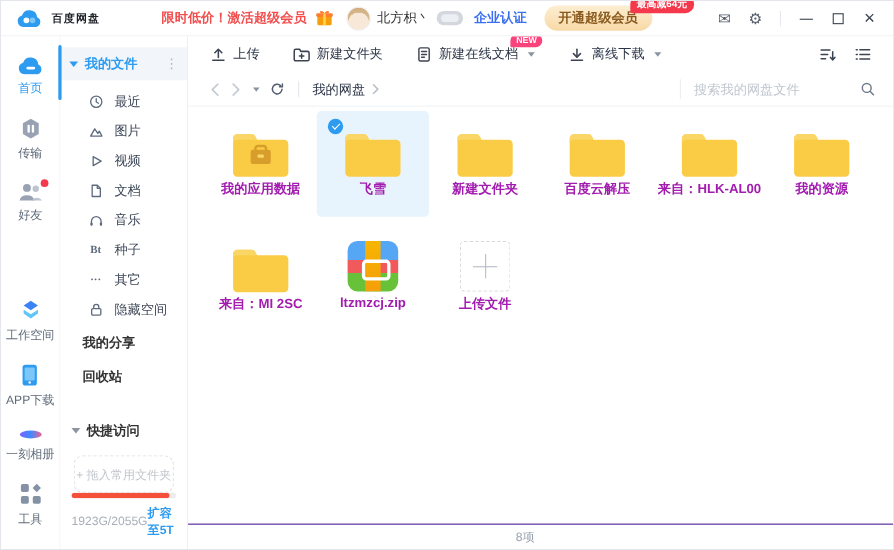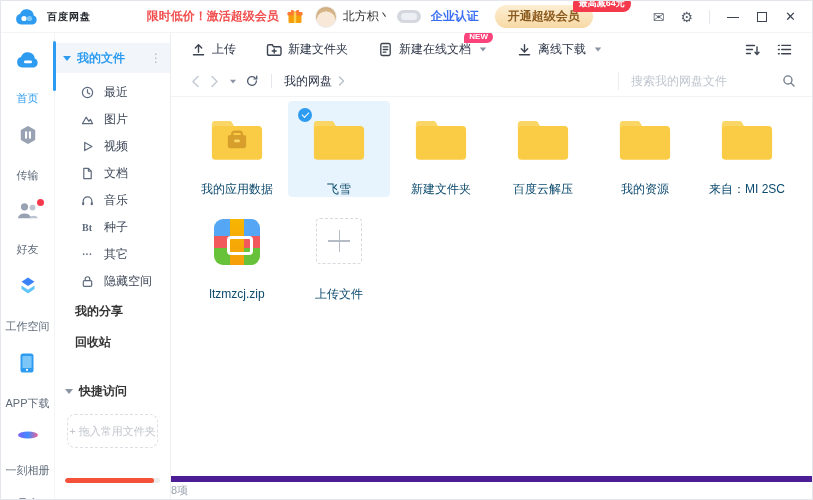--- a/index.html
+++ b/index.html
@@ -27,21 +27,21 @@
   .tb-ic { font-size:14px; color:#565e6b; margin:0 8px; cursor:pointer; line-height:1; }
   .vdiv { width:1px; height:14px; background:#e4e7eb; margin:0 8px; }
   .win-min { width:12px; height:12px; position:relative; margin:0 9px; cursor:pointer; }
   .win-min::after { content:""; position:absolute; left:0; right:0; top:6px; height:1.5px; background:#3c4452; }
   .win-max { width:10px; height:10px; border:1.5px solid #3c4452; margin:0 9px; cursor:pointer; }
   .win-close { font-size:13px; color:#3c4452; margin:0 4px 0 9px; cursor:pointer; }
 
   
   .rail { position:absolute; top:32px; left:0; bottom:0; width:54px; background:#fff; border-right:1px solid #f2f4f6;
           display:flex; flex-direction:column; align-items:center; padding:18px 0 14px; }
-  .rail-item { display:flex; flex-direction:column; align-items:center; gap:23px; margin-bottom:19px;
+  .rail-item { display:flex; flex-direction:column; align-items:center; gap:5px; margin-bottom:19px;
                color:#5f6b7a; font-size:11px; cursor:pointer; position:relative; }
   .rail-item.active { color:#2d9cf0; }
   .rail-sp { flex:1; }
   .red-dot { position:absolute; top:-3px; right:-5px; width:7px; height:7px; border-radius:50%; background:#f5394c; }
   .scroll-thumb { position:absolute; left:52px; top:40px; width:3px; height:50px; border-radius:2px; background:#2d9cf0; z-index:4; }
 
   
   .sidebar { position:absolute; top:32px; left:54px; bottom:0; width:116px; background:#fff;
              border-right:1px solid #edf0f3; display:flex; flex-direction:column; padding-top:10px; }
   .myfiles { height:30px; background:#f2f6fb; display:flex; align-items:center; padding:0 8px; margin-bottom:6px; cursor:pointer; }
@@ -77,36 +77,36 @@
   .crumb { color:#2b3447; margin:0 6px 0 4px; cursor:pointer; }
   .search { display:flex; align-items:center; width:178px; border-left:1px solid #ebedf1; padding-left:12px; height:18px; }
   .search input { border:none; outline:none; flex:1; font-size:12px; color:#333; font-family:inherit; min-width:0; }
   .search input::placeholder { color:#c0c6cf; }
 
   .grid { padding:4px 0 0 15px; display:grid; grid-template-columns:repeat(6,102px); grid-auto-rows:105px; }
   .tile { width:102px; height:96px; border-radius:4px; display:flex; flex-direction:column; align-items:center;
           padding-top:9px; position:relative; cursor:pointer; }
   .tile.selected { background:#e8f4fd; }
   .thumb { height:52px; display:flex; align-items:flex-end; justify-content:center; }
-  .tile-label { margin-top:20px; color:#0c4a6e; max-width:96px; white-space:nowrap; overflow:hidden; text-overflow:ellipsis; }
+  .tile-label { margin-top:1px; color:#a21caf; max-width:96px; white-space:nowrap; overflow:hidden; text-overflow:ellipsis;font-weight:bold; }
   .check { position:absolute; top:7px; left:10px; width:14px; height:14px; border-radius:50%; background:#2d9cf0; }
   .check::after { content:""; position:absolute; left:3.5px; top:4px; width:6px; height:3px;
                   border-left:1.5px solid #fff; border-bottom:1.5px solid #fff; transform:rotate(-45deg); }
   .zip-icon { width:46px; height:46px; border-radius:9px; position:relative; overflow:hidden; margin-bottom:2px;
               background:linear-gradient(180deg,#55a7f5 0%,#55a7f5 38%,#f2595c 38%,#f2595c 64%,#67c23a 64%,#67c23a 100%); }
   .zip-icon::before { content:""; position:absolute; top:0; bottom:0; left:16px; width:14px;
                       background:linear-gradient(180deg,#f7b500,#f59e0b); }
   .zip-icon::after { content:""; position:absolute; top:17px; left:13px; width:20px; height:13px;
                      border:3.5px solid #fff; border-radius:4px; }
   .upload-box { width:46px; height:46px; border:1px dashed #d6d9de; border-radius:4px; position:relative; margin-bottom:2px; }
   .upload-box::before { content:""; position:absolute; left:11px; top:21.5px; width:22px; height:1.5px; background:#b6bcc6; }
   .upload-box::after { content:""; position:absolute; top:11px; left:21.5px; height:22px; width:1.5px; background:#b6bcc6; }
 
-  .statusbar { position:absolute; left:0; right:0; bottom:0; height:23px; border-top:6px solid #4c1d95;
-               display:flex; align-items:center; justify-content:flex-start; padding-right:28px; color:#9aa3af; font-size:11px; background:#fff; }
+  .statusbar { position:absolute; left:0; right:0; bottom:0; height:23px; border-top:1px solid #4c1d95;
+               display:flex; align-items:center; justify-content:center; padding-right:28px; color:#9aa3af; font-size:11px; background:#fff; }
 </style>
 </head>
 <body>
 
 <div class="app">
 
   <div class="topbar">
     <div class="logo">
       <svg width="24" height="17" viewBox="0 0 24 17">
         <path d="M6.2 16.5A5.3 5.3 0 0 1 5 6.1 7.1 7.1 0 0 1 18.8 7.6 4.7 4.7 0 0 1 18 16.5z" fill="#2d9cf0"></path>
@@ -294,20 +294,24 @@
       <span>快捷访问</span>
     </div>
     <div class="dropzone">
       <span>+ 拖入常用文件夹</span>
     </div>
 
     <div class="storage">
       <div class="bar">
         <div class="bar-fill" style="width:93.6%;"></div>
       </div>
+      <div class="storage-row">
+        <span class="storage-used">1923G/2055G</span>
+        <span class="storage-link">扩容至5T</span>
+      </div>
     </div>
   </div>
 
   <div class="main">
 
     <div class="toolbar">
       <div class="tbtn">
         <svg width="15" height="15" viewBox="0 0 16 16" fill="none" stroke="#3c4452" stroke-width="1.5" stroke-linecap="round" stroke-linejoin="round">
           <path d="M8 11V3.4"></path>
             <path d="M4.6 6.4L8 3l3.4 3.4"></path>
@@ -427,20 +431,29 @@
       <div class="tile">
         <div class="thumb">
           <svg width="56" height="45" viewBox="0 0 58 46">
             <path d="M3 9a4 4 0 0 1 4-4h13.5a4 4 0 0 1 3.6 2.2l1.4 2.8H51a4 4 0 0 1 4 4v27a4 4 0 0 1-4 4H7a4 4 0 0 1-4-4z" fill="#facc45"></path>
             <path d="M3 9a4 4 0 0 1 4-4h13.5a4 4 0 0 1 3.6 2.2l1.4 2.8H7a4 4 0 0 0-4 4z" fill="#f9d666"></path>
           </svg>
         </div>
         <div class="tile-label">百度云解压</div>
       </div>
 
+      <div class="tile">
+        <div class="thumb">
+          <svg width="56" height="45" viewBox="0 0 58 46">
+            <path d="M3 9a4 4 0 0 1 4-4h13.5a4 4 0 0 1 3.6 2.2l1.4 2.8H51a4 4 0 0 1 4 4v27a4 4 0 0 1-4 4H7a4 4 0 0 1-4-4z" fill="#facc45"></path>
+            <path d="M3 9a4 4 0 0 1 4-4h13.5a4 4 0 0 1 3.6 2.2l1.4 2.8H7a4 4 0 0 0-4 4z" fill="#f9d666"></path>
+          </svg>
+        </div>
+        <div class="tile-label">来自：HLK-AL00</div>
+      </div>
 
       <div class="tile">
         <div class="thumb">
           <svg width="56" height="45" viewBox="0 0 58 46">
             <path d="M3 9a4 4 0 0 1 4-4h13.5a4 4 0 0 1 3.6 2.2l1.4 2.8H51a4 4 0 0 1 4 4v27a4 4 0 0 1-4 4H7a4 4 0 0 1-4-4z" fill="#facc45"></path>
             <path d="M3 9a4 4 0 0 1 4-4h13.5a4 4 0 0 1 3.6 2.2l1.4 2.8H7a4 4 0 0 0-4 4z" fill="#f9d666"></path>
           </svg>
         </div>
         <div class="tile-label">我的资源</div>
       </div>

